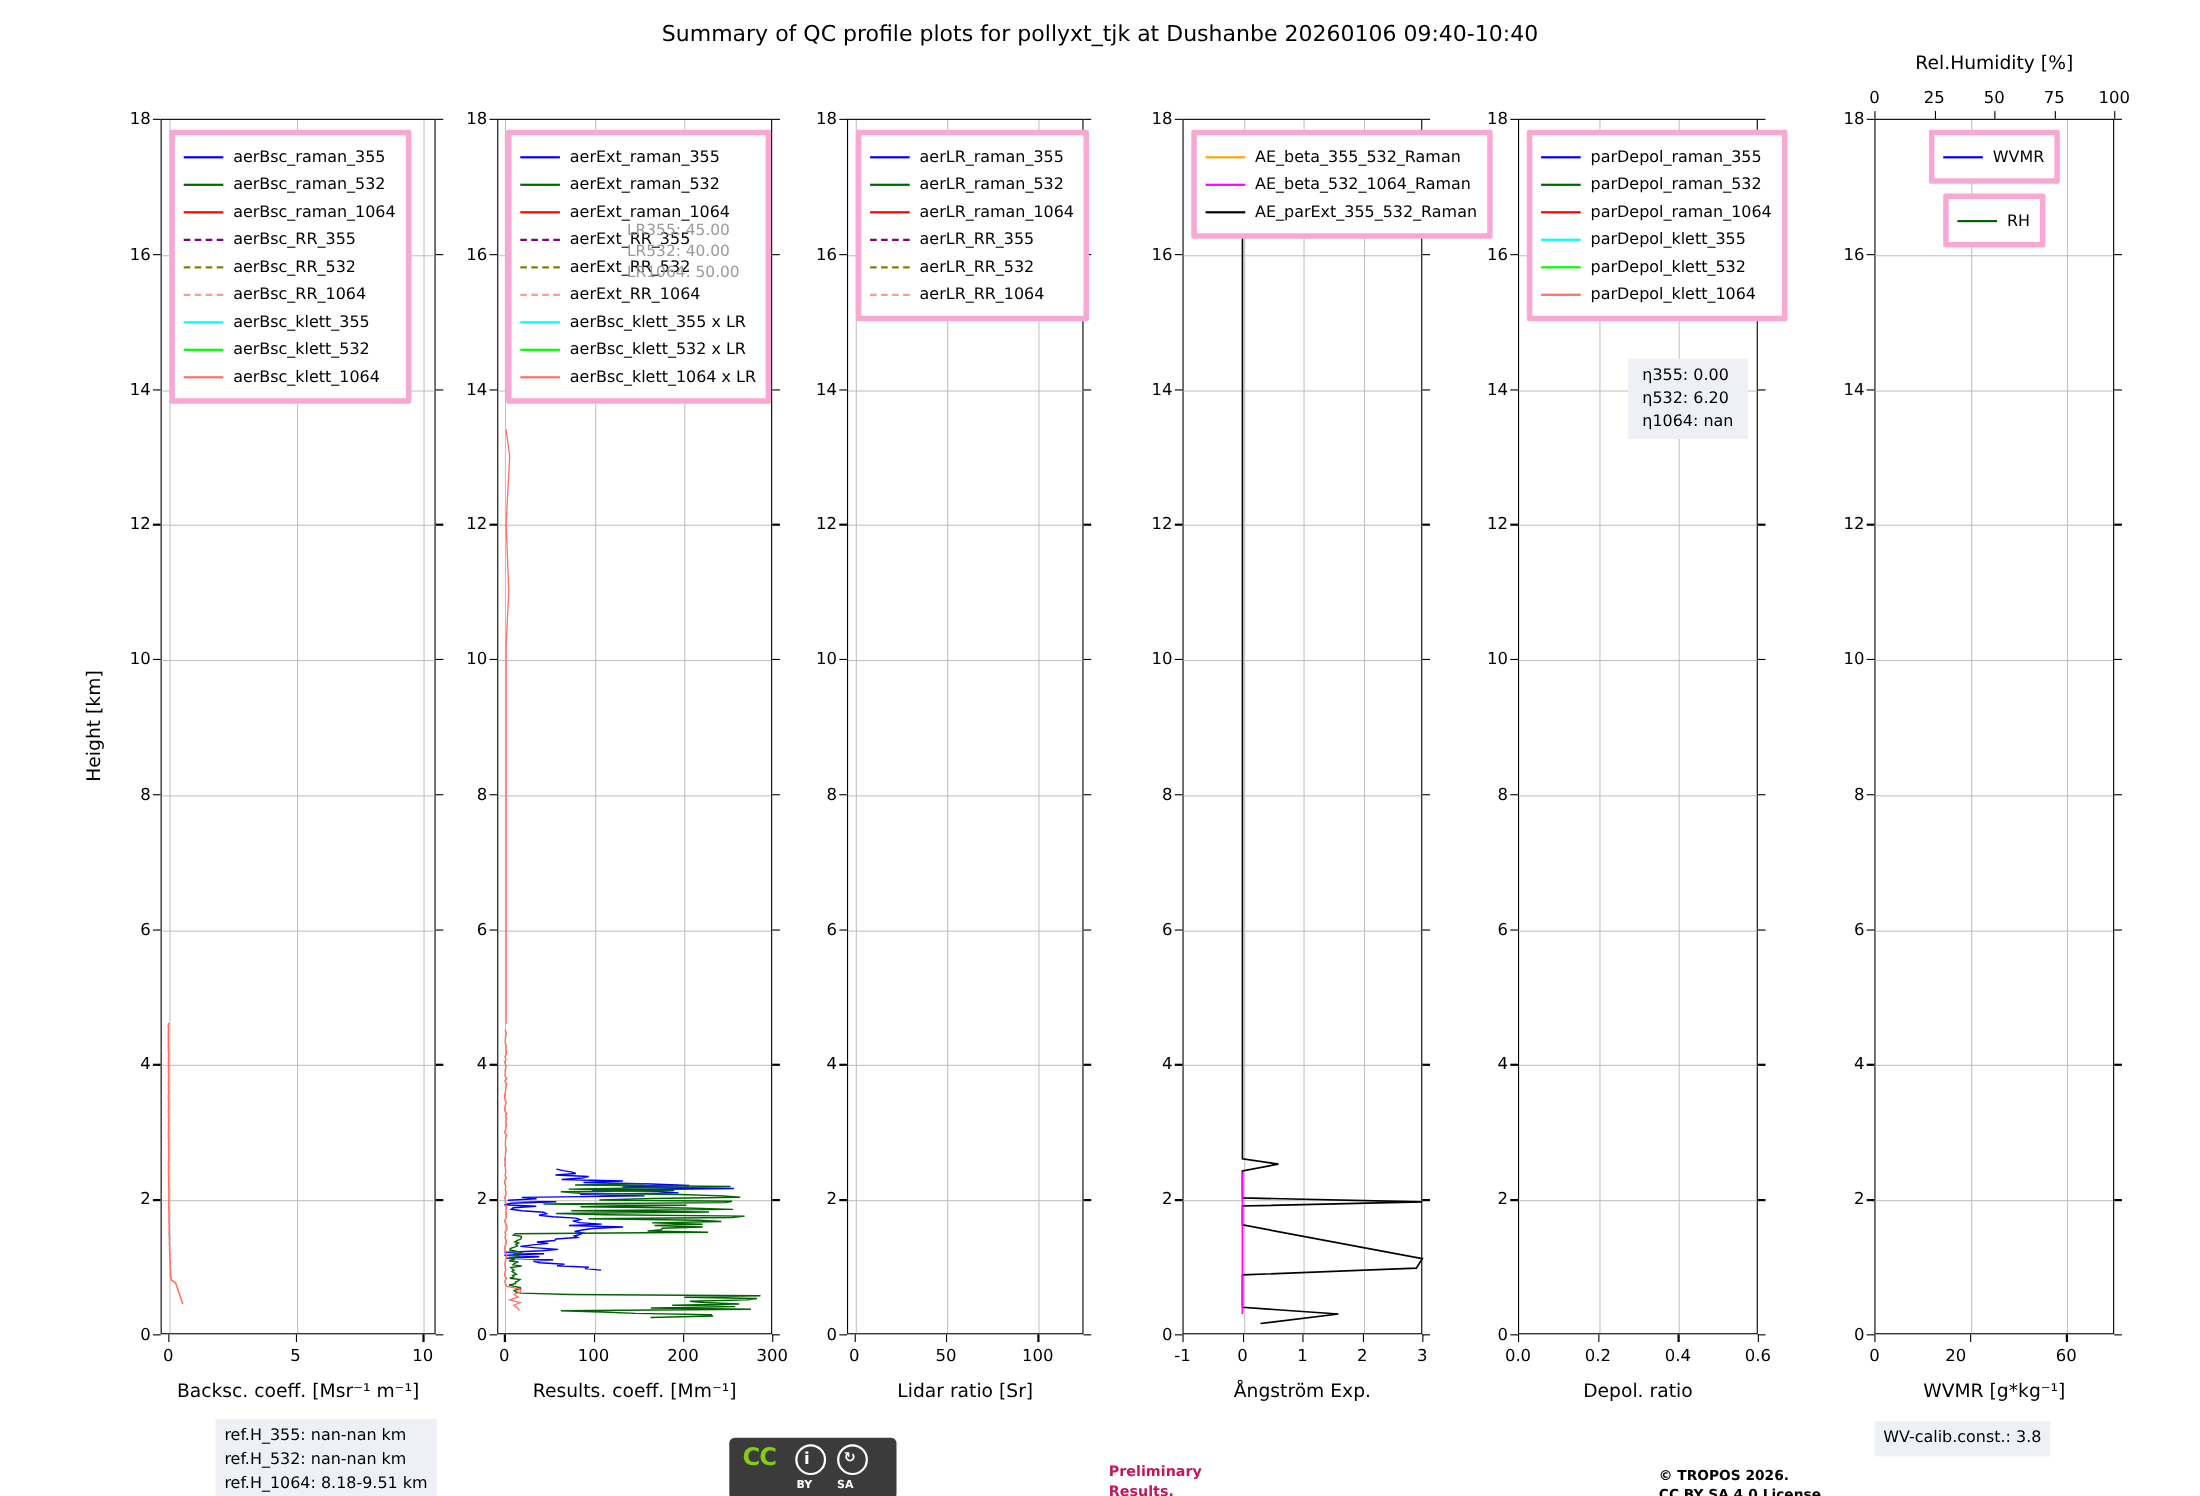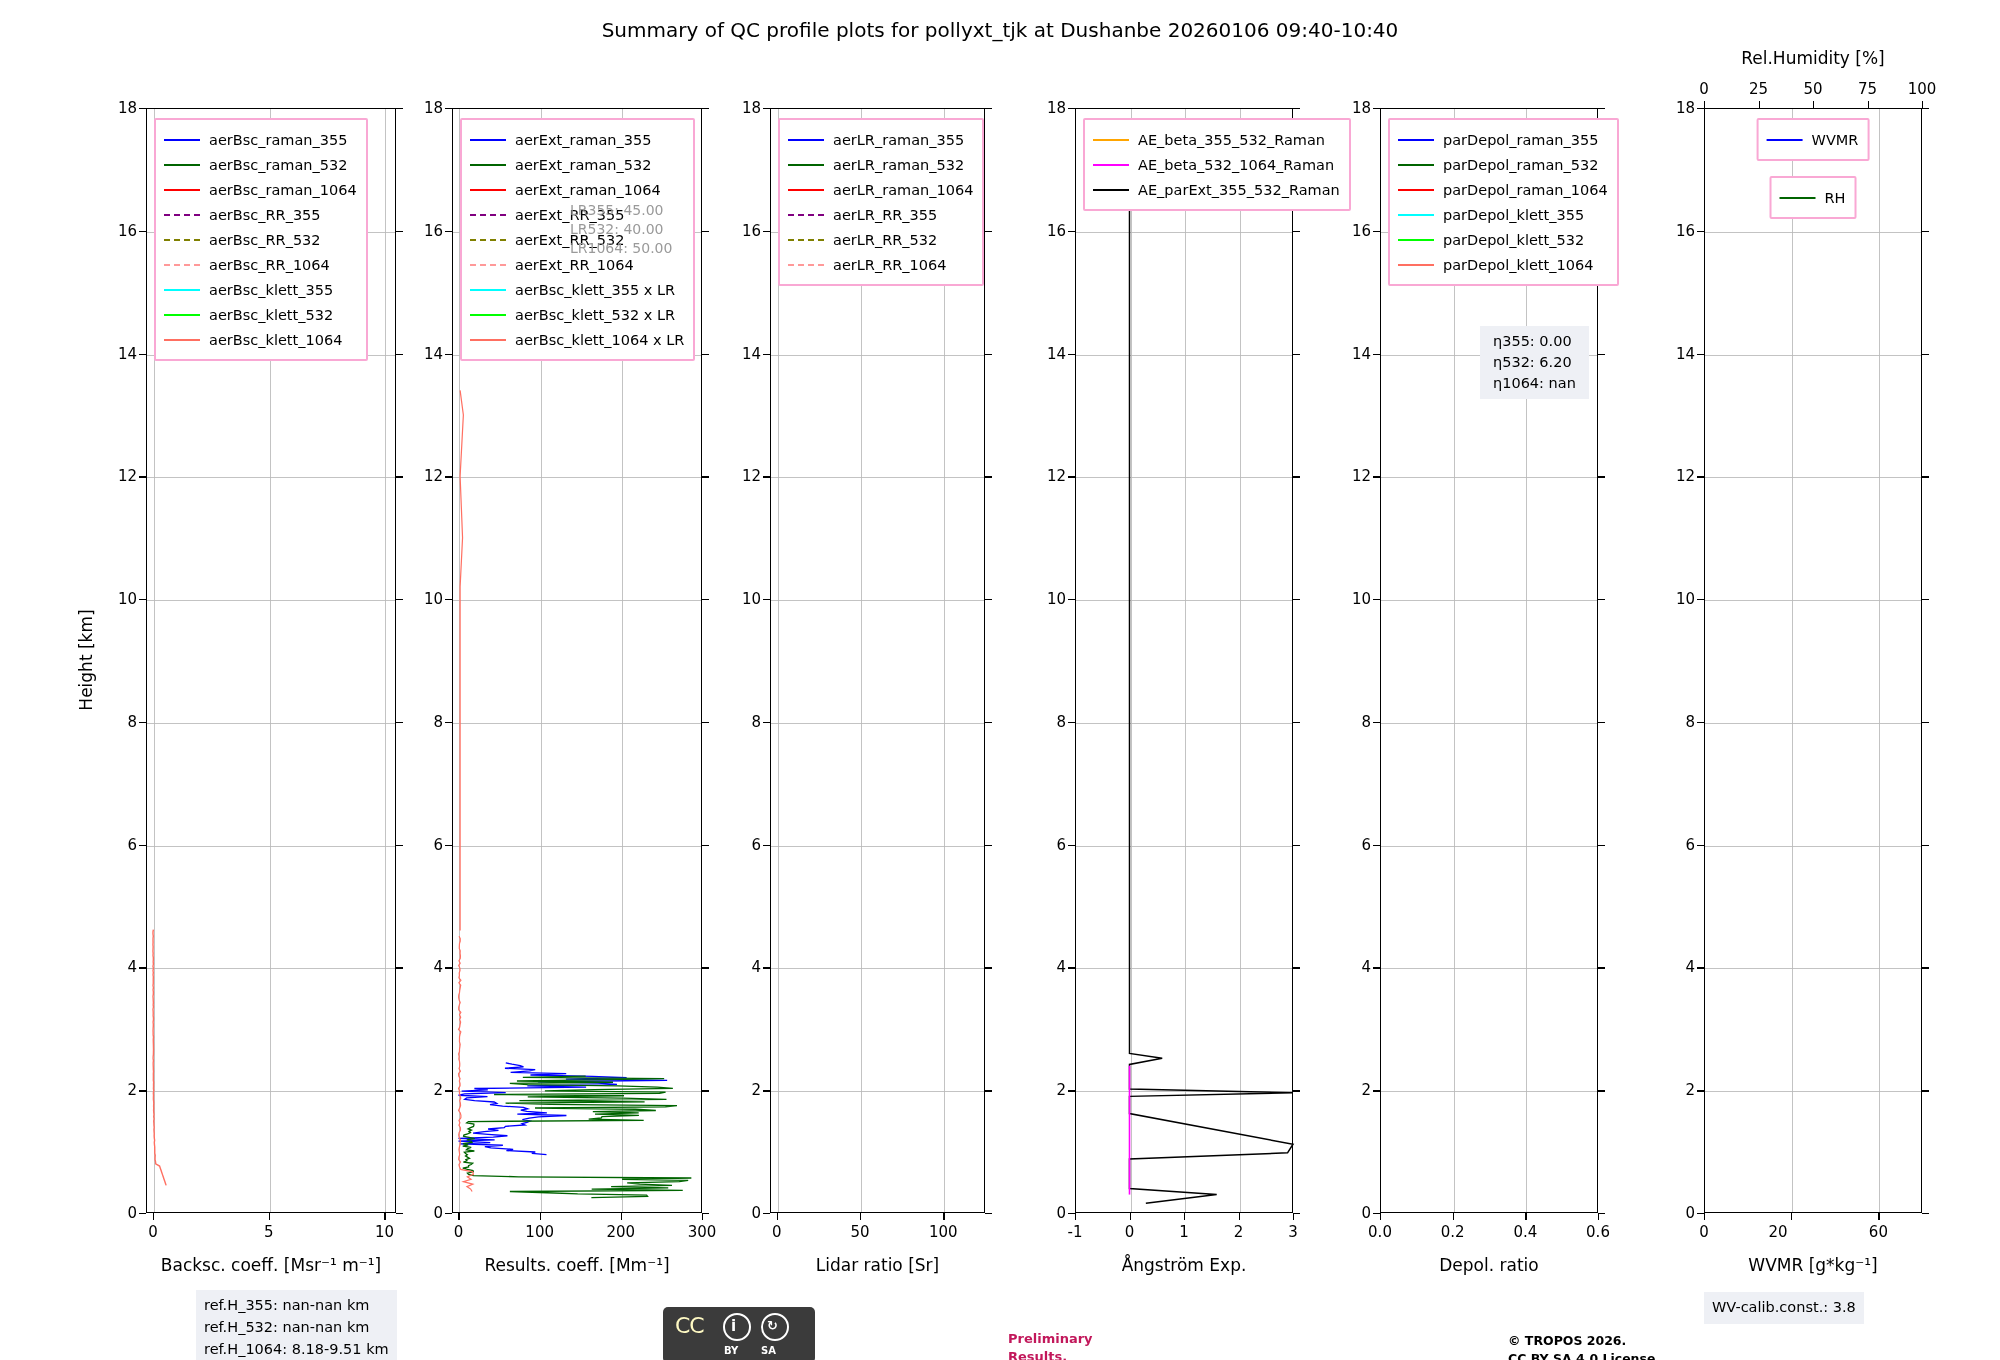--- a/index.html
+++ b/index.html
@@ -26,37 +26,37 @@
   .xtickmark{position:absolute;bottom:-7px;width:1.3px;height:7px;background:#000;}
   .xtickmark.t{bottom:auto;top:-7px;}
   .xtick.top{top:auto;bottom:calc(100% + 10px);}
   .xlabel{position:absolute;top:calc(100% + 42px);left:0;width:100%;text-align:center;font-size:17px;}
   .toplabel{position:absolute;bottom:calc(100% + 40px);left:0;width:100%;text-align:center;font-size:17px;}
   #ylabel{
     position:absolute;left:86px;top:660px;transform:translate(-50%,-50%) rotate(-90deg);
     font-size:17px;white-space:nowrap;
   }
   .legend{
-    position:absolute;background:#fff;border:2px solid #f9a8d4;border-radius:2px;
+    position:absolute;background:#fff;border:5px solid #f9a8d4;border-radius:2px;
     padding:7px 9px 7px 8px;font-size:14.5px;z-index:6;
   }
   .legrow{display:flex;align-items:center;height:25px;}
   .legline{width:36px;height:0;border-top-width:2px;border-top-style:solid;margin-right:9px;flex:none;}
   .legtext{white-space:nowrap;}
   .annbox{
     position:absolute;background:#eef0f5;padding:5px 13px;font-size:14.5px;line-height:1.45;
     z-index:6;white-space:nowrap;
   }
   .footnote{position:absolute;font-size:14.5px;line-height:1.5;white-space:nowrap;}
   #prelim{position:absolute;font-size:13px;color:#c2185b;font-weight:bold;line-height:1.35;}
   #tropos{position:absolute;font-size:12.5px;font-weight:bold;line-height:1.45;}
   #ccbox{position:absolute;width:152px;height:56px;background:#3b3b3b;border-radius:5px;}
   .ccg{position:absolute;border:2.5px solid #fff;border-radius:50%;}
   .cctxt{position:absolute;color:#fff;font-size:10px;font-weight:bold;}
-  .ccmain{position:absolute;color:#fef9c3;font-size:22px;font-weight:normal;letter-spacing:-1px;}
+  .ccmain{position:absolute;color:#84cc16;font-size:22px;font-weight:bold;letter-spacing:-1px;}
   svg.curves{position:absolute;left:0;top:0;width:100%;height:100%;overflow:visible;}
 </style>
 </head>
 <body>
 
 <div id="title">Summary of QC profile plots for pollyxt_tjk at Dushanbe 20260106 09:40-10:40</div>
 <div id="ylabel">Height [km]</div>
 
 <div id="panels">
     <div class="panel" style="left: 146px; width: 250px;">

